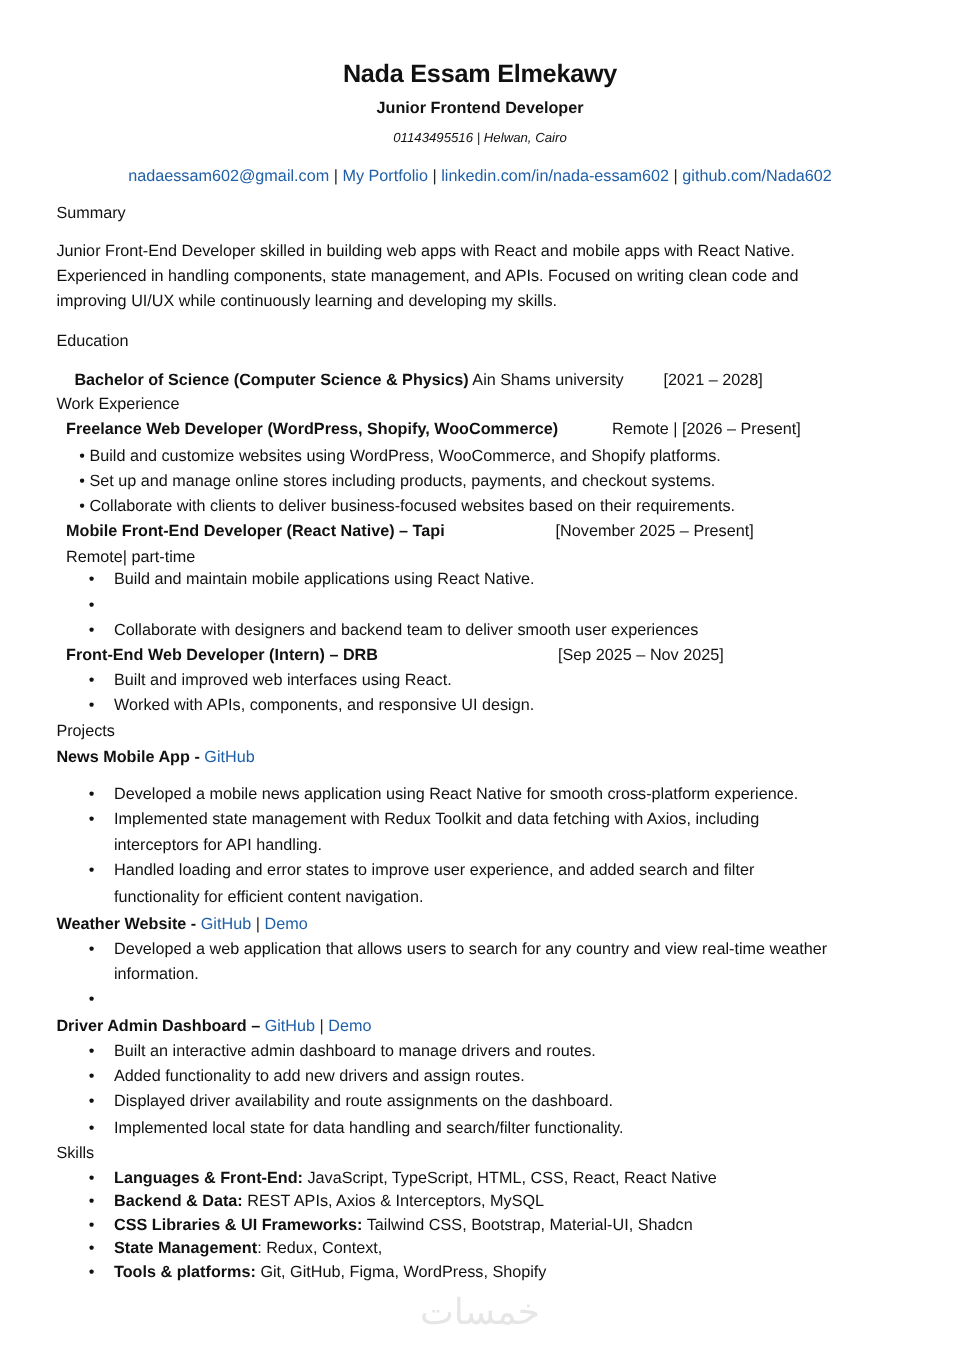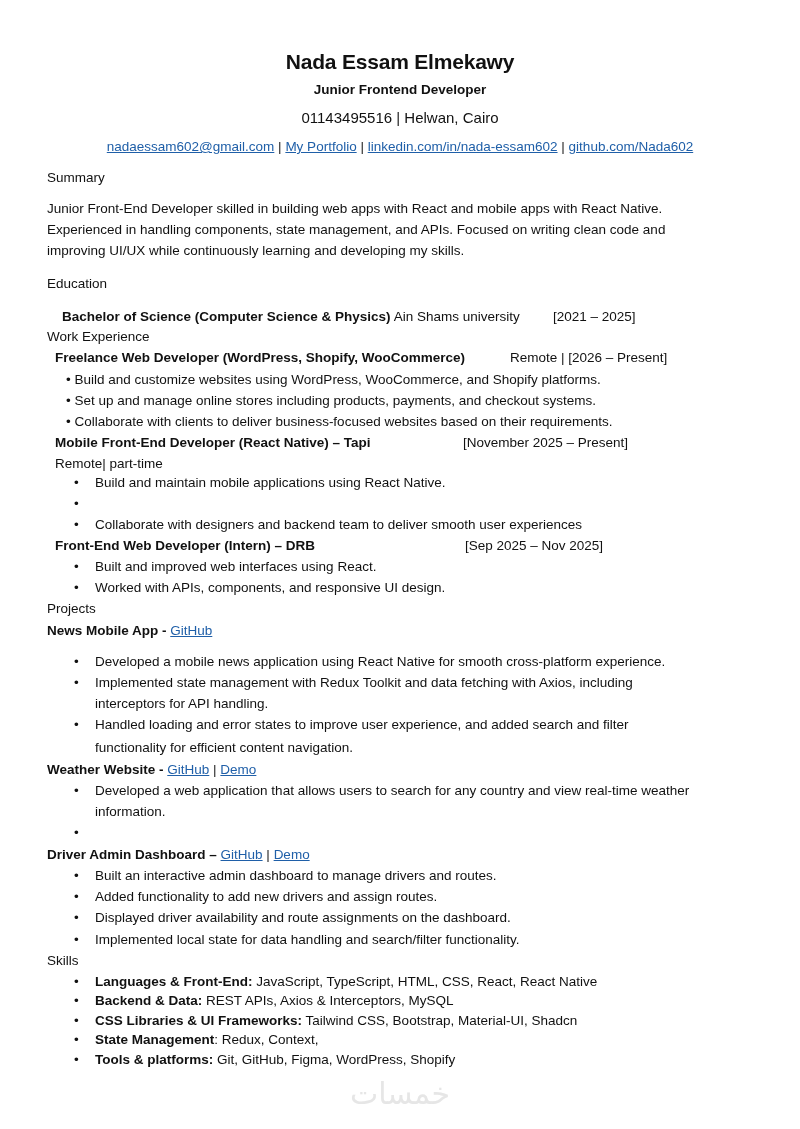--- a/index.html
+++ b/index.html
@@ -5,23 +5,23 @@
   html, body { margin: 0; padding: 0; background: #ffffff; }
   body {
     width: 800px; height: 1129px; position: relative; overflow: hidden;
     font-family: "Liberation Sans", sans-serif; color: #111;
   }
   .page { position: absolute; left: 0; top: 0; width: 800px; height: 1129px; }
   .abs { position: absolute; white-space: nowrap; }
   .center { left: 0; width: 800px; text-align: center; }
   .name { top: 50px; font-size: 21px; font-weight: bold; letter-spacing: -0.2px; }
   .role { top: 82px; font-size: 13.5px; font-weight: bold; }
-  .contact { top: 109px; font-size: 15px; }
+  .contact { top: 109px; font-size: 11px; font-style: italic; }
   .links { top: 139px; font-size: 13.5px; }
-  a, .link { color: #1f5fa8; text-decoration: underline; cursor: pointer; }
+  a, .link { color: #1f5fa8; cursor: pointer; }
   .sep { color: #222; }
   .h { font-size: 13.5px; font-weight: normal; left: 47px; }
   .line { font-size: 13.5px; }
   .b { font-weight: bold; }
   .dot { position: absolute; font-size: 13.5px; }
   .watermark {
     position: absolute; top: 1076px; left: 0; width: 800px; text-align: center;
     font-size: 30px; color: #e6e6e6; font-family: "DejaVu Sans", sans-serif;
   }
 </style>
@@ -50,21 +50,21 @@
   <div class="abs h" style="top:170px">Summary</div>
   <div class="abs line" style="left:47px;top:201px">Junior Front-End Developer skilled in building web apps with React and mobile apps with React Native.</div>
   <div class="abs line" style="left:47px;top:222px">Experienced in handling components, state management, and APIs. Focused on writing clean code and</div>
   <div class="abs line" style="left:47px;top:243px">improving UI/UX while continuously learning and developing my skills.</div>
 
   <div class="abs h" style="top:276px">Education</div>
   <div class="abs line" style="left:62px;top:309px">
     <span class="b">Bachelor of Science (Computer Science &amp; Physics)</span>
     <span>Ain Shams university</span>
   </div>
-  <div class="abs line" style="left:553px;top:309px">[2021 – 2025]</div>
+  <div class="abs line" style="left:553px;top:309px">[2021 – 2028]</div>
 
   <div class="abs h" style="top:329px">Work Experience</div>
 
   <div class="abs line b" style="left:55px;top:350px">Freelance Web Developer (WordPress, Shopify, WooCommerce)</div>
   <div class="abs line" style="left:510px;top:350px">Remote | [2026 – Present]</div>
   <div class="abs line" style="left:66px;top:372px"><span>•</span> <span>Build and customize websites using WordPress, WooCommerce, and Shopify platforms.</span></div>
   <div class="abs line" style="left:66px;top:393px"><span>•</span> <span>Set up and manage online stores including products, payments, and checkout systems.</span></div>
   <div class="abs line b" style="left:55px;top:435px">Mobile Front-End Developer (React Native) – Tapi</div>
 
   <div class="abs line" style="left:66px;top:414px"><span>•</span> <span>Collaborate with clients to deliver business-focused websites based on their requirements.</span></div>

